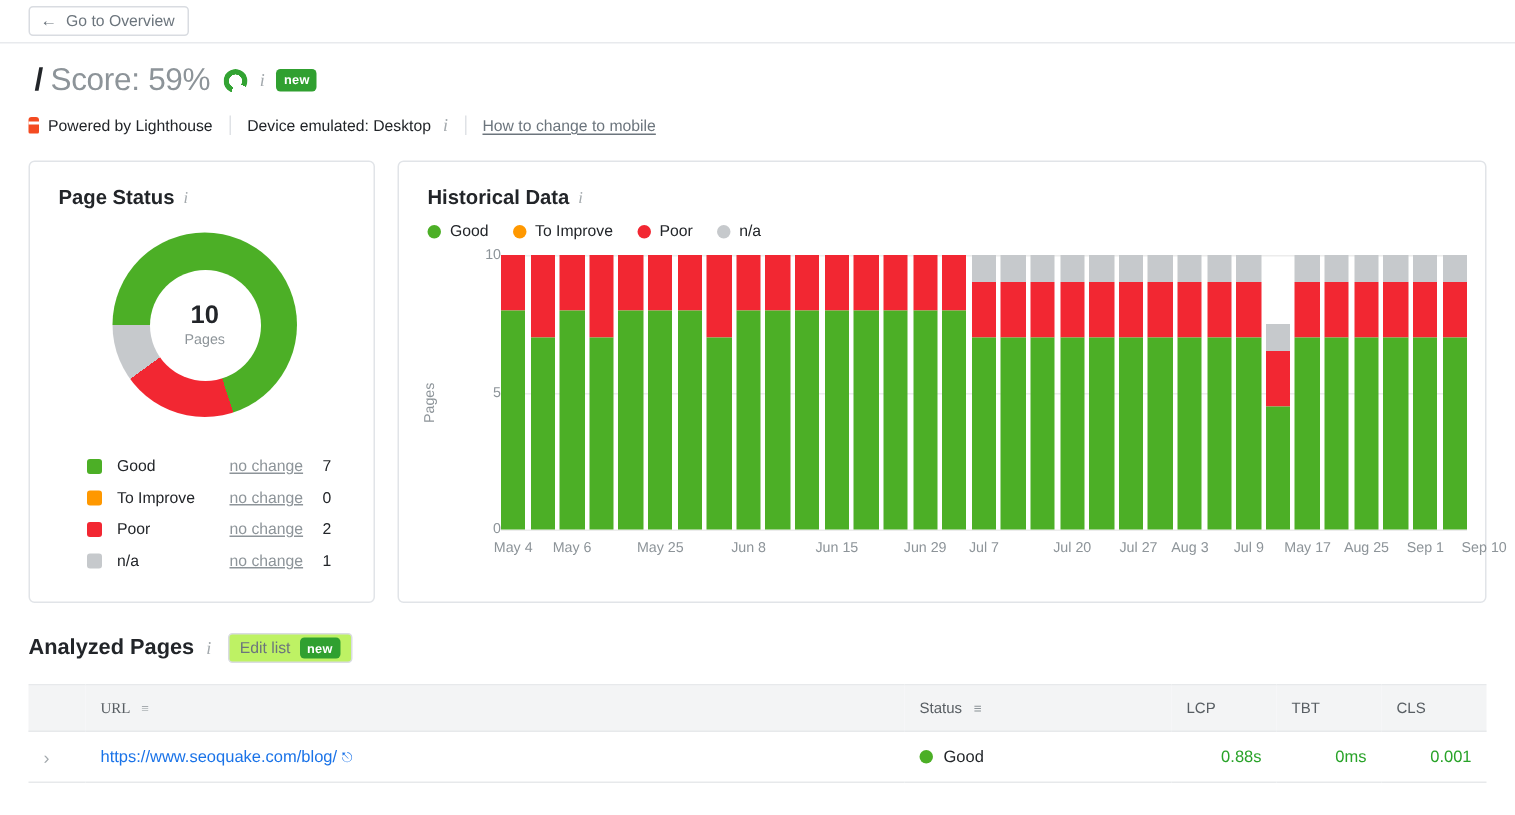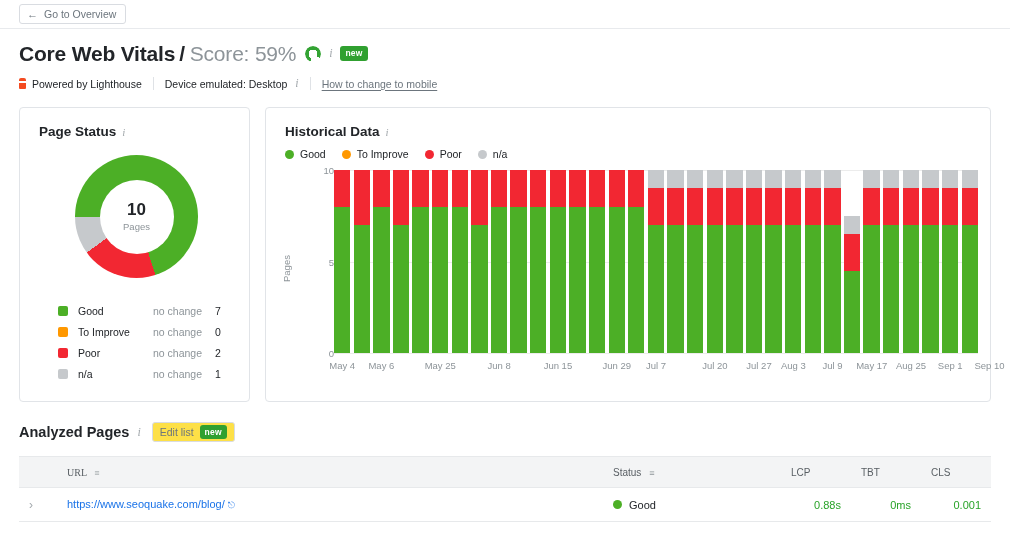--- a/index.html
+++ b/index.html
@@ -117,21 +117,21 @@
   .donut-num { font-size: 17px; font-weight: 700; color: #222529; line-height: 1; }
   .donut-lbl { font-size: 9.5px; color: #8d9499; margin-top: 3px; }
 
   
   .ps-legend { position: absolute; left: 38px; top: 192px; width: 175px; }
   .ps-row {
     display: flex; align-items: center; height: 21px; font-size: 10.5px;
   }
   .ps-sw { width: 10px; height: 10px; border-radius: 2px; margin-right: 10px; flex:none; }
   .ps-name { width: 75px; color: #222529; }
-  .ps-change { width: 62px; color: #8d9499; }
+  .ps-change { width: 62px; color: #8d9499; text-decoration: underline; }
   .ps-val { color: #222529; text-align: left; }
 
   
   .h-legend {
     display: flex; align-items: center; gap: 16px;
     padding: 9px 0 0 19px; font-size: 10.5px; color: #222529;
   }
   .h-legend .it { display: flex; align-items: center; gap: 6px; }
   .dot { width: 9px; height: 9px; border-radius: 50%; flex:none; }
 
@@ -162,21 +162,21 @@
   .xlab { position: absolute; font-size: 9.5px; color: #8d9499;
           transform: translateX(-50%); white-space: nowrap; }
 
   
   .section2 { padding: 20px 19px 0 19px; }
   .sec-head { display: flex; align-items: center; }
   .sec-title { font-size: 14.5px; font-weight: 700; color: #222529; }
   .btn-editlist {
     display: inline-flex; align-items: center; gap: 6px;
     margin-left: 11px; height: 20px; padding: 0 7px;
-    border: 1px solid #d9dce1; border-radius: 3px; background: #fde047;
+    border: 1px solid #d9dce1; border-radius: 3px; background: #bef264;
     font-size: 10.5px; color: #6c757d; cursor: pointer; white-space: nowrap;
   }
   .btn-editlist .badge-new { margin-left: 0; }
 
   table.tbl { width: 972px; border-collapse: collapse; margin-top: 14px;
               table-layout: fixed; }
   table.tbl th {
     background: #f3f4f5; height: 31px; font-size: 10px; font-weight: 400;
     color: #585e63; text-align: left; padding: 0 10px;
     border-top: 1px solid #e7e9eb; border-bottom: 1px solid #e7e9eb;
@@ -206,21 +206,20 @@
 
   <div class="topbar">
     <div class="btn-overview">
       <span class="arrow">←</span>
       <span>Go to Overview</span>
     </div>
   </div>
 
   <div class="titlewrap">
     <h1 class="title">
-      <span class="strong">Core Web Vitals</span>
       <span class="slash">/</span>
       <span class="score">Score: 59%</span>
       <span class="ring"></span>
       <span class="i-icon">i</span>
       <span class="badge-new">new</span>
     </h1>
   </div>
 
   <div class="metarow">
     <span class="lighthouse-ico"></span>

